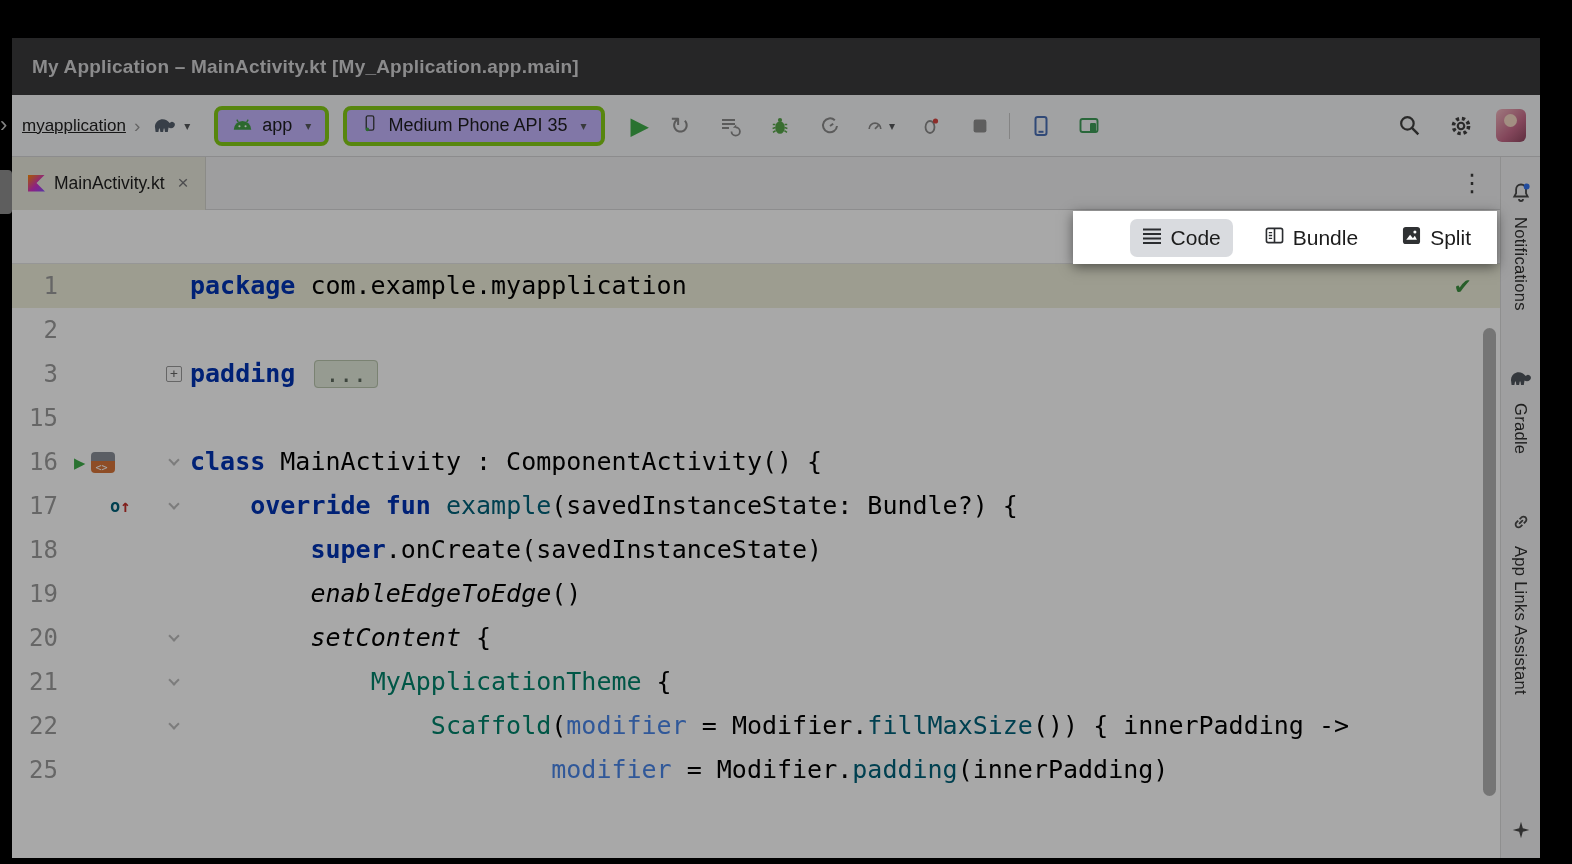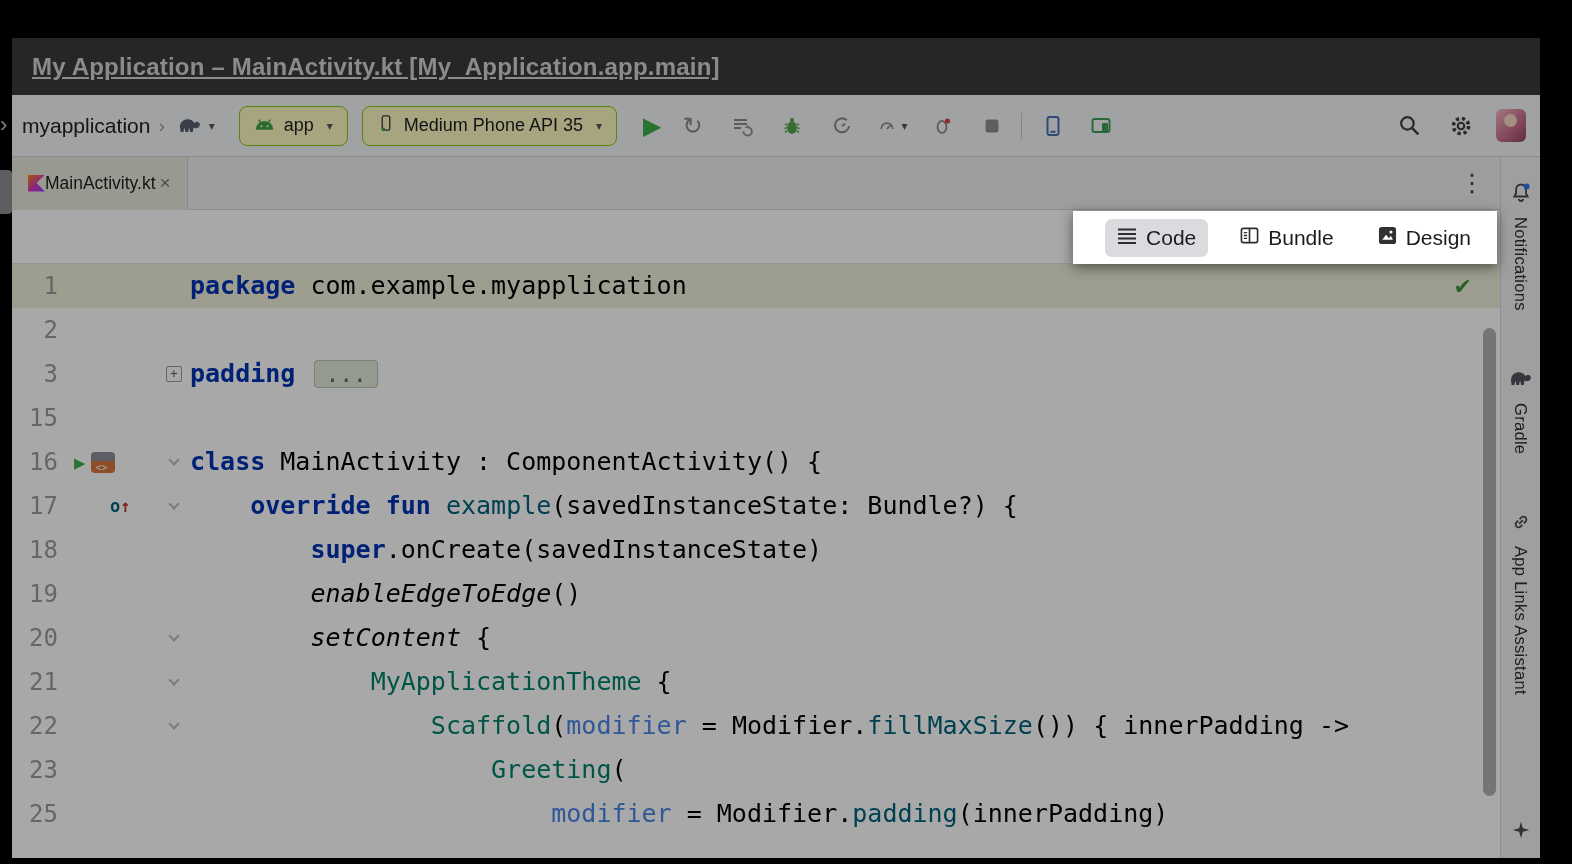--- a/index.html
+++ b/index.html
@@ -6,46 +6,46 @@
   html,body { width:1572px; height:864px; background:#000; overflow:hidden;
               font-family:"Liberation Sans", sans-serif; }
   #page { position:relative; width:1572px; height:864px; background:#000; overflow:hidden; }
 
   
   #win { position:absolute; left:12px; top:38px; width:1528px; height:820px;
          background:#f5f6f7; overflow:hidden; }
 
   .titlebar { position:absolute; left:0; top:0; right:0; height:57px; background:#3a3a3c;
               display:flex; align-items:center; padding-left:20px; }
-  .titlebar span { font-size:24px; font-weight:700; color:#d3d3d5; letter-spacing:.2px;text-decoration:underline; }
+  .titlebar span { font-size:19px; font-weight:700; color:#d3d3d5; letter-spacing:.2px; }
 
   
   .toolbar { position:absolute; left:0; top:57px; right:0; height:62px; background:#f5f6f7;
              border-bottom:1px solid #d5d5d6; display:flex; align-items:center; padding:0 14px 0 10px; }
-  .crumb { font-size:21px; color:#222; }
+  .crumb { font-size:17px; color:#222;text-decoration:underline; }
   .chev  { font-size:19px; color:#9a9a9a; margin:0 10px 0 8px; }
   .caret { font-size:12px; color:#56585b; margin-left:4px; }
   .tico  { display:inline-flex; align-items:center; justify-content:center; width:30px; height:30px; }
   .tbtn  { display:inline-flex; align-items:center; border:none; background:transparent; cursor:pointer; }
   .pill  { display:inline-flex; align-items:center; gap:9px; height:40px; padding:0 14px;
-           border:1px solid #84cc16; border-radius:8px; background:#fef9c3; font-size:18px; color:#1d1d1f; }
+           border:4px solid #84cc16; border-radius:8px; background:#c4b5fd; font-size:18px; color:#1d1d1f; }
   .runglyph { font-size:24px; color:var(--run-green,#3fae49); }
   .applyglyph { font-size:24px; color:#8a8a8a; }
   .icongroup { display:flex; align-items:center; gap:20px; margin-left:16px; }
   .vsep { width:1px; height:26px; background:#c9c9c9; margin:0 6px 0 14px; }
   .spacer { flex:1; }
   .avatar { width:30px; height:33px; border-radius:6px; margin-left:20px;
             background:linear-gradient(135deg,#f2b8c0,#c76b8a 60%,#8f4660); position:relative; }
   .avatar::after { content:""; position:absolute; left:8px; top:5px; width:13px; height:13px;
                    border-radius:50%; background:#f6d9c6; }
 
   
   .tabbar { position:absolute; left:0; top:119px; right:40px; height:53px; background:#f0f0f1;
             border-bottom:1px solid #d7d7d8; display:flex; align-items:center; }
-  .tab { height:53px; display:flex; align-items:center; padding:5px 16px; background:#e9e9dc;
+  .tab { height:53px; display:flex; align-items:center; gap:9px; padding:5px 16px; background:#e9e9dc;
          border-right:1px solid #d4d4cd; cursor:pointer; }
   .tab-label { font-size:17.5px; color:#1f1f1f; }
   .tab-close { font-size:19px; color:#76767a; margin-left:4px; }
   .kticon { width:17px; height:17px; display:inline-block;
             background:linear-gradient(135deg,#ff8a00,#d633c9 55%,#7f52ff);
             clip-path:polygon(0 0,100% 0,50% 50%,100% 100%,0 100%); }
   .kebab { margin-left:auto; margin-right:16px; font-size:24px; color:#3c3c3c; background:none; border:none; }
 
   
   .stripe { position:absolute; right:0; top:119px; bottom:0; width:40px; background:#f2f2f3;
@@ -329,26 +329,20 @@
           </div>
           <div class="crow">
             <div class="lnum">22</div>
             <div class="licons"></div>
             <div class="lfold">
               <span class="fm fm-open"></span>
             </div>
             <div class="lcode"><span class="tk tk-pl">                </span><span class="tk tk-comp">Scaffold</span><span class="tk tk-pl">(</span><span class="tk tk-arg">modifier</span><span class="tk tk-pl"> = Modifier.</span><span class="tk tk-ext">fillMaxSize</span><span class="tk tk-pl">()) { innerPadding -&gt;</span></div>
           </div>
           <div class="crow">
-            <div class="lnum">23</div>
-            <div class="licons"></div>
-            <div class="lfold"></div>
-            <div class="lcode"><span class="tk tk-pl">                    </span><span class="tk tk-comp">Greeting</span><span class="tk tk-pl">(</span></div>
-          </div>
-          <div class="crow">
             <div class="lnum">25</div>
             <div class="licons"></div>
             <div class="lfold"></div>
             <div class="lcode"><span class="tk tk-pl">                        </span><span class="tk tk-arg">modifier</span><span class="tk tk-pl"> = Modifier.</span><span class="tk tk-ext">padding</span><span class="tk tk-pl">(innerPadding)</span></div>
           </div>
         </div>
       <span class="inspect">✔</span>
       <div class="scrollthumb"></div>
     </div>
 
@@ -407,17 +401,17 @@
       <span>Bundle</span>
     </button>
     <button class="mode-btn">
       <span>
         <svg width="19" height="19" viewBox="0 0 20 20">
             <rect x="1" y="1" width="18" height="18" rx="3" fill="#2f3133"></rect>
             <path d="M4.5 14.5l4-5.2 3 3.6 2-2.6 2.2 4.2z" fill="#fff"></path>
             <circle cx="13.6" cy="6.4" r="1.6" fill="#fff"></circle>
           </svg>
       </span>
-      <span>Design</span>
+      <span>Split</span>
     </button>
   </div>
 
 </div>
 
 </body></html>

